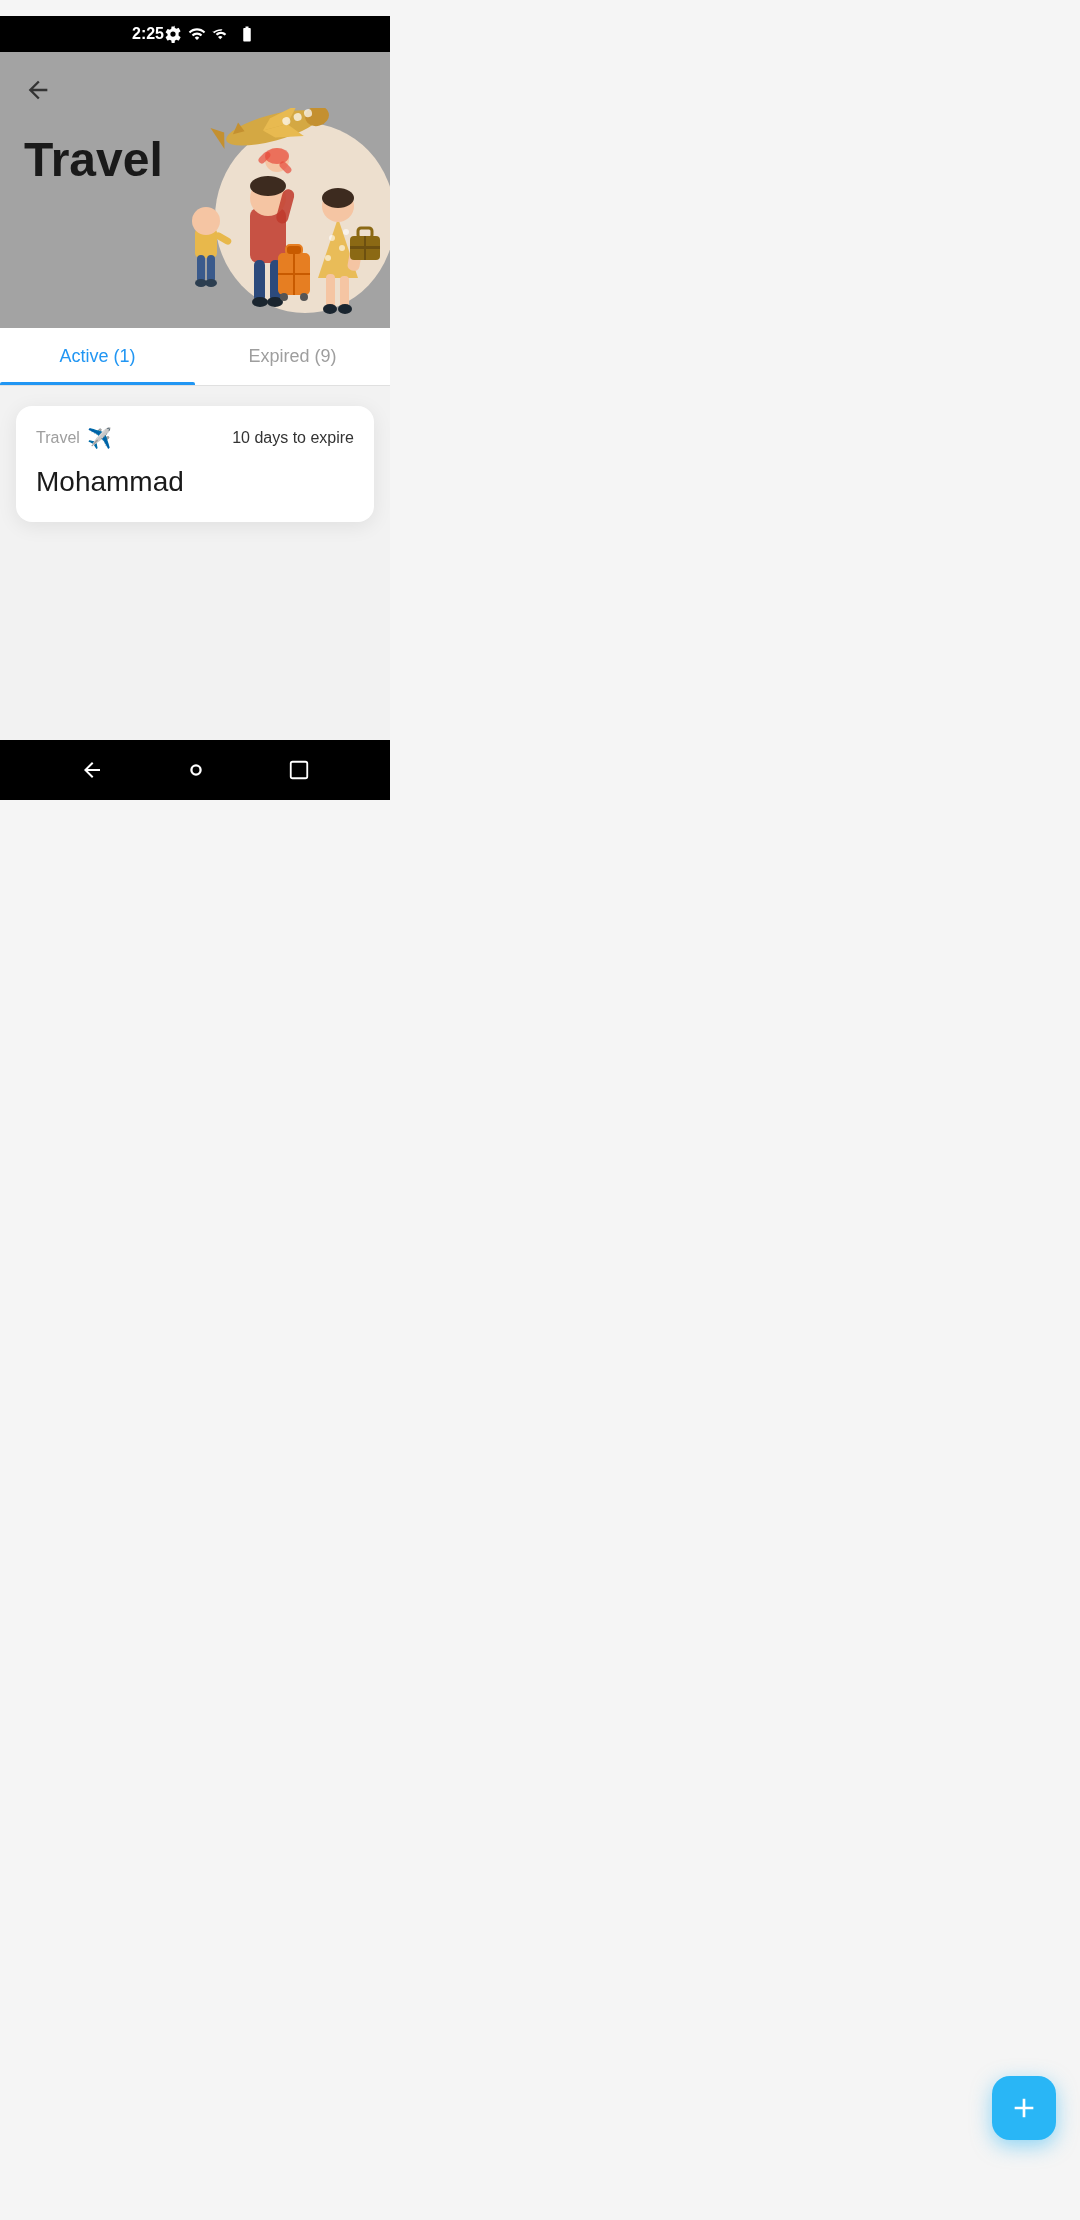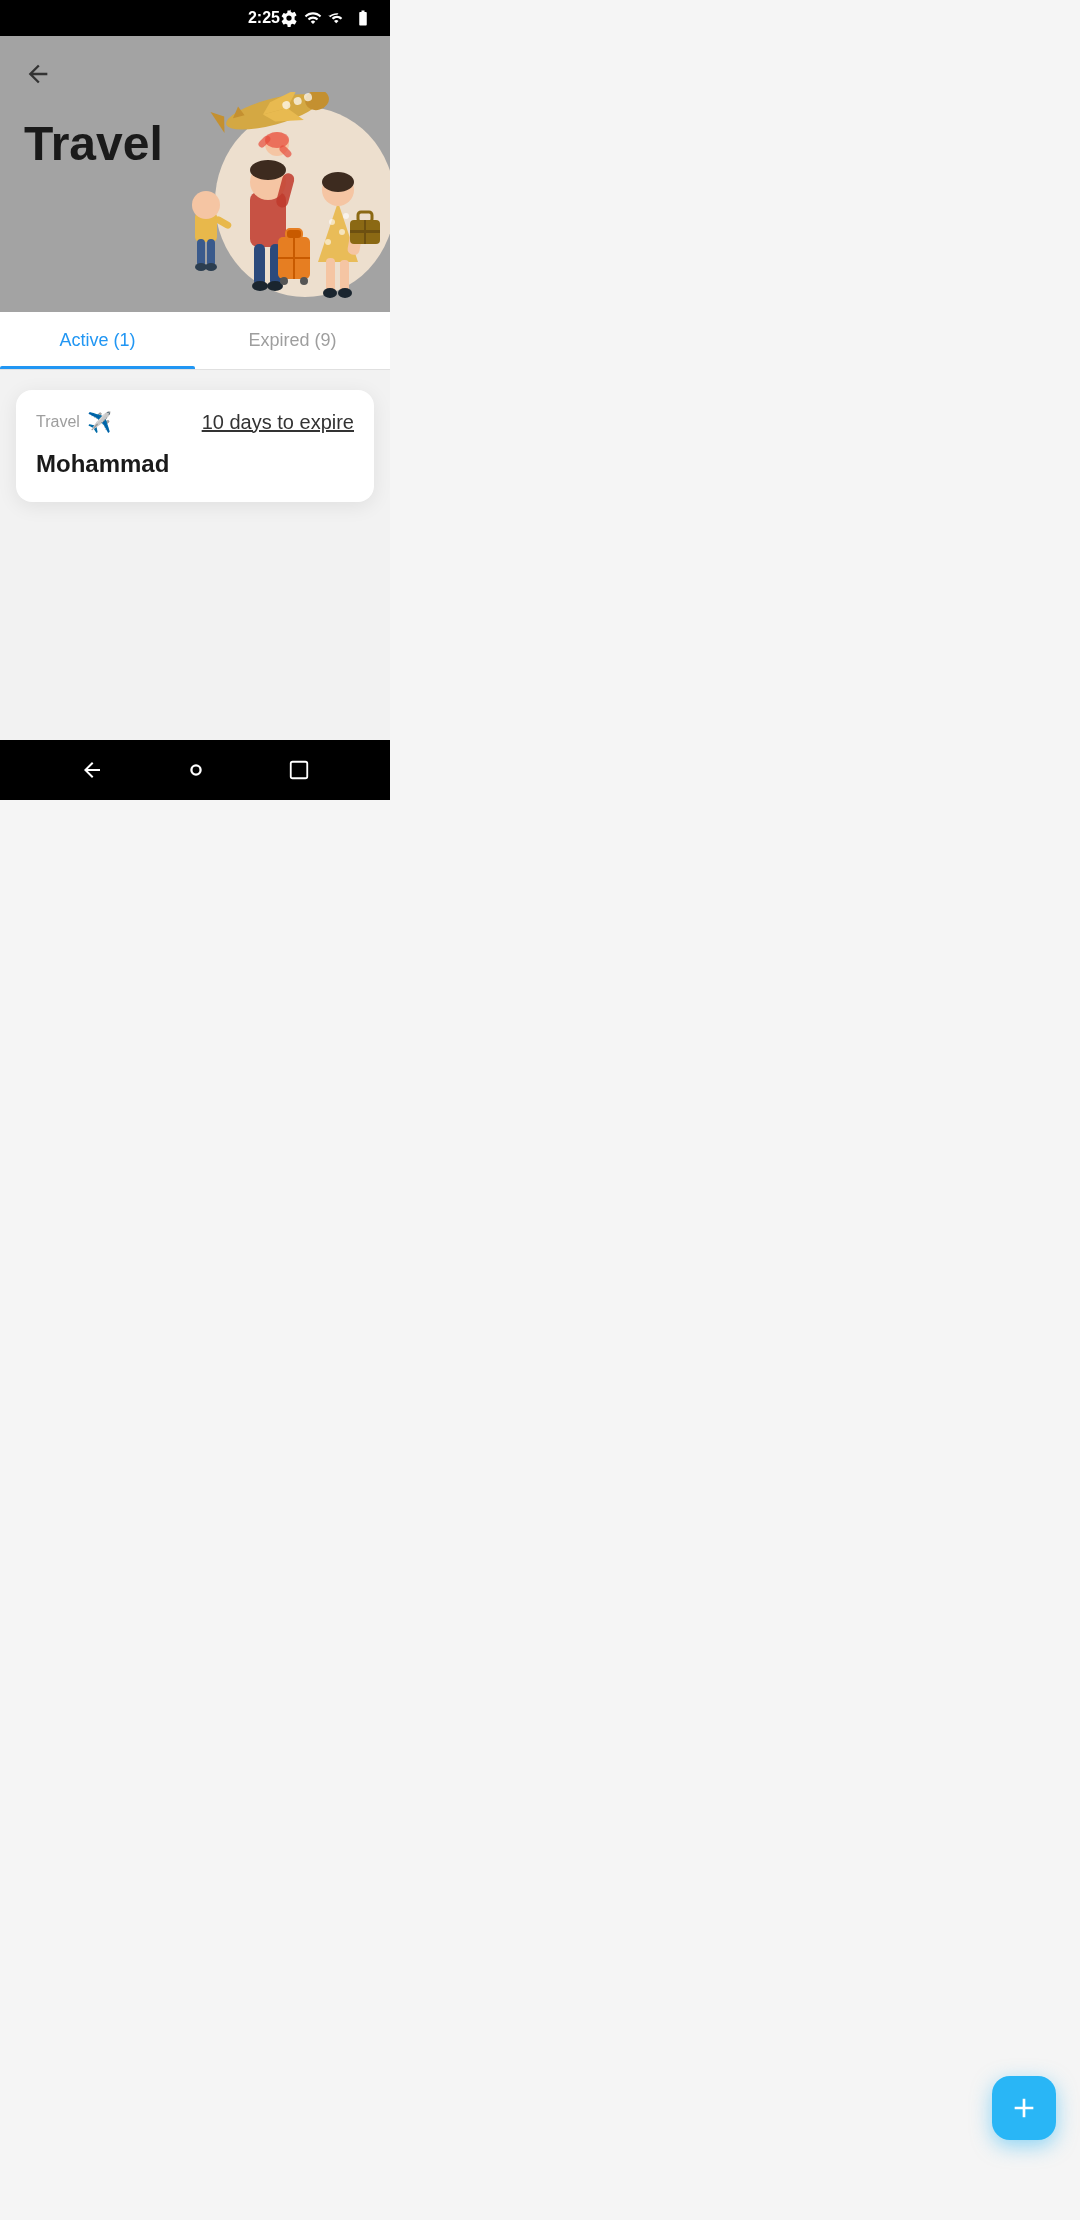--- a/index.html
+++ b/index.html
@@ -14,24 +14,25 @@
       flex-direction: column;
       position: relative;
       overflow-x: hidden;
     }
 
     
     .status-bar {
       background: #000;
       color: #fff;
       display: flex;
-      justify-content: flex-end;
+      justify-content: center;
       align-items: center;
       padding: 6px 16px;
       height: 36px;
+      margin-top: 16px;
     }
     .status-time {
       font-size: 16px;
       font-weight: 600;
     }
     .status-icons {
       display: flex;
       align-items: center;
       gap: 6px;
     }
@@ -142,29 +143,28 @@
       gap: 8px;
       color: #9e9e9e;
       font-size: 16px;
     }
 
     .card-category-icon {
       font-size: 20px;
     }
 
     .card-expiry {
-      font-size: 20px;
+      font-size: 16px;
       color: #333;
       font-weight: 500;
-      text-decoration: underline;
     }
 
     .card-name {
-      font-size: 24px;
-      font-weight: 700;
+      font-size: 28px;
+      font-weight: 400;
       color: #1a1a1a;
     }
 
     
     .fab {
       position: fixed;
       bottom: 80px;
       right: 24px;
       width: 64px;
       height: 64px;

